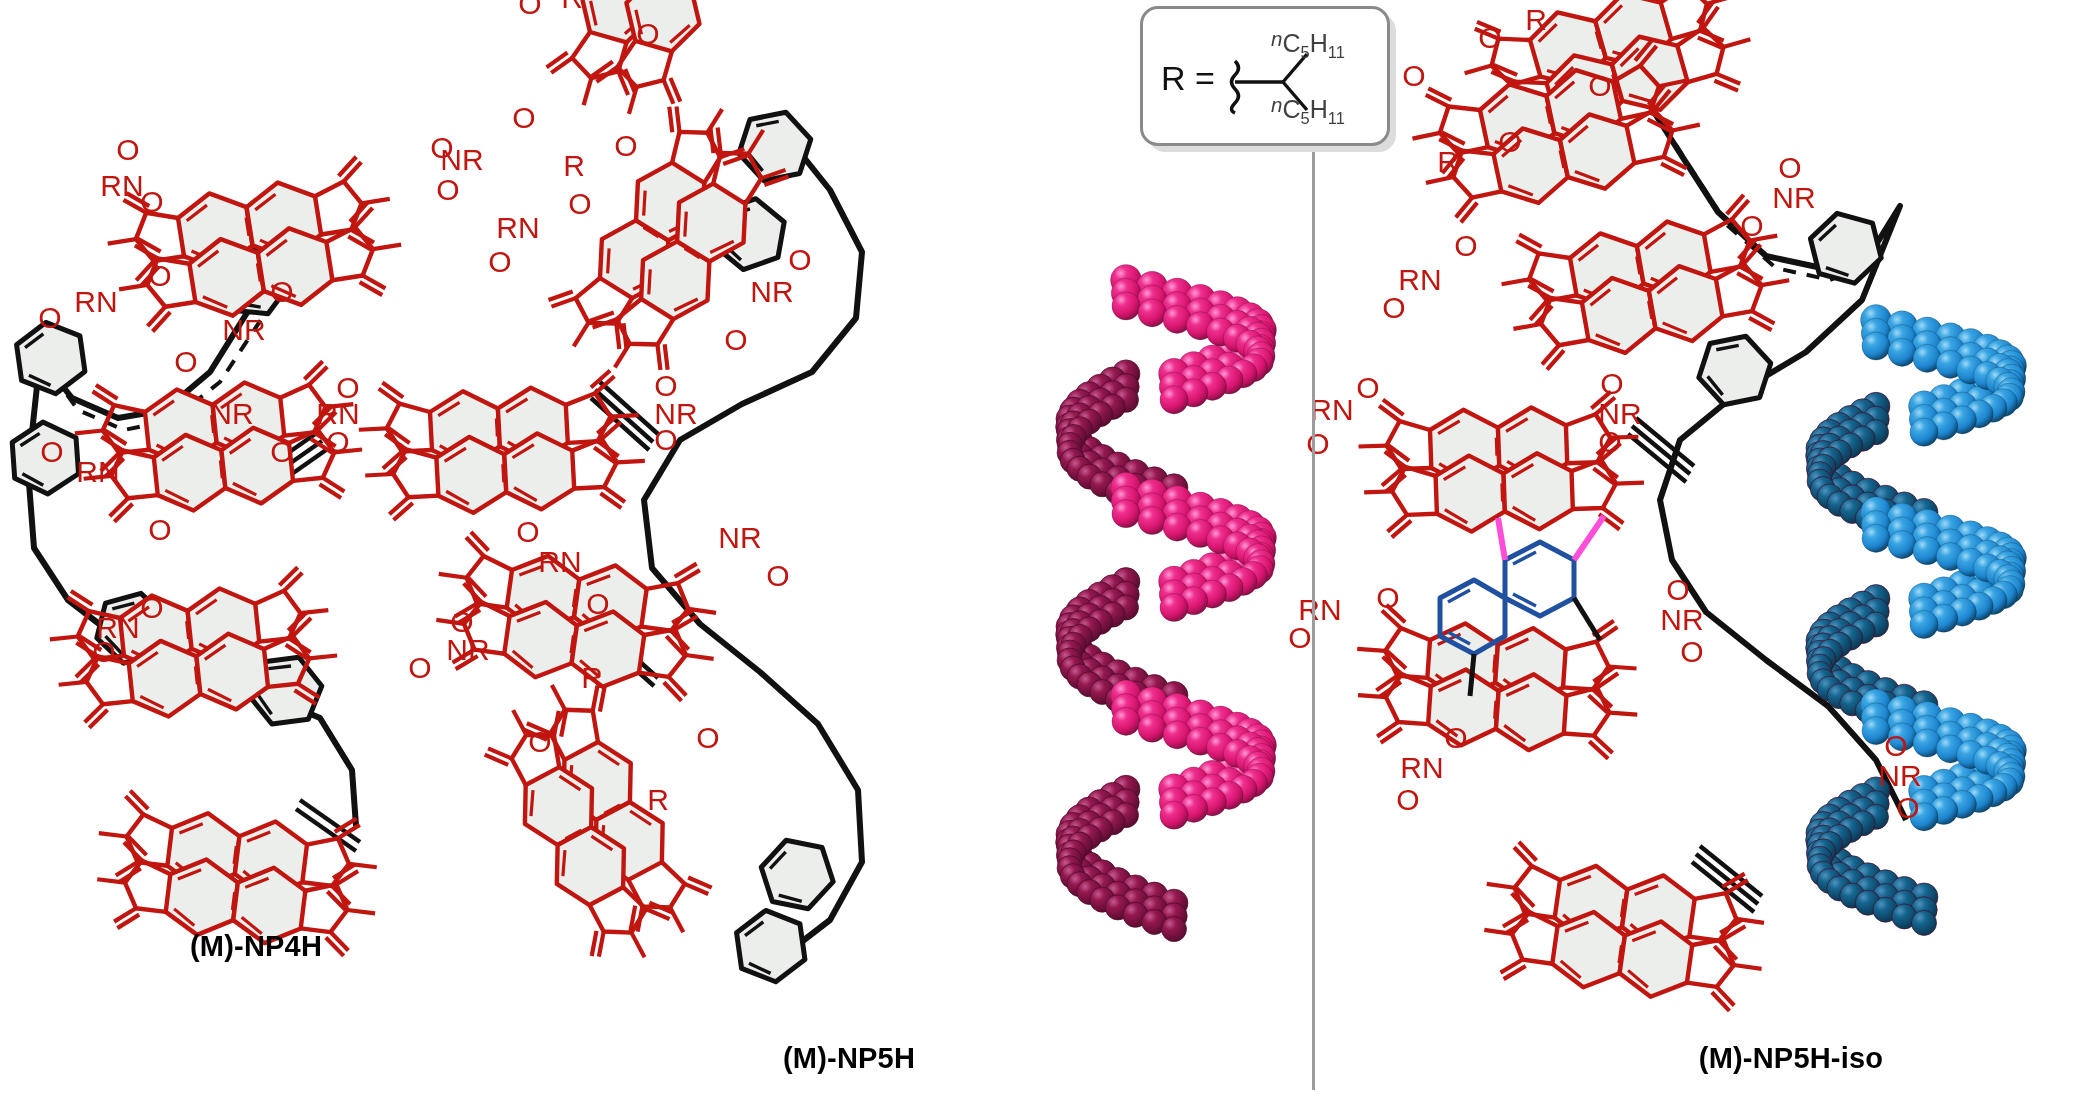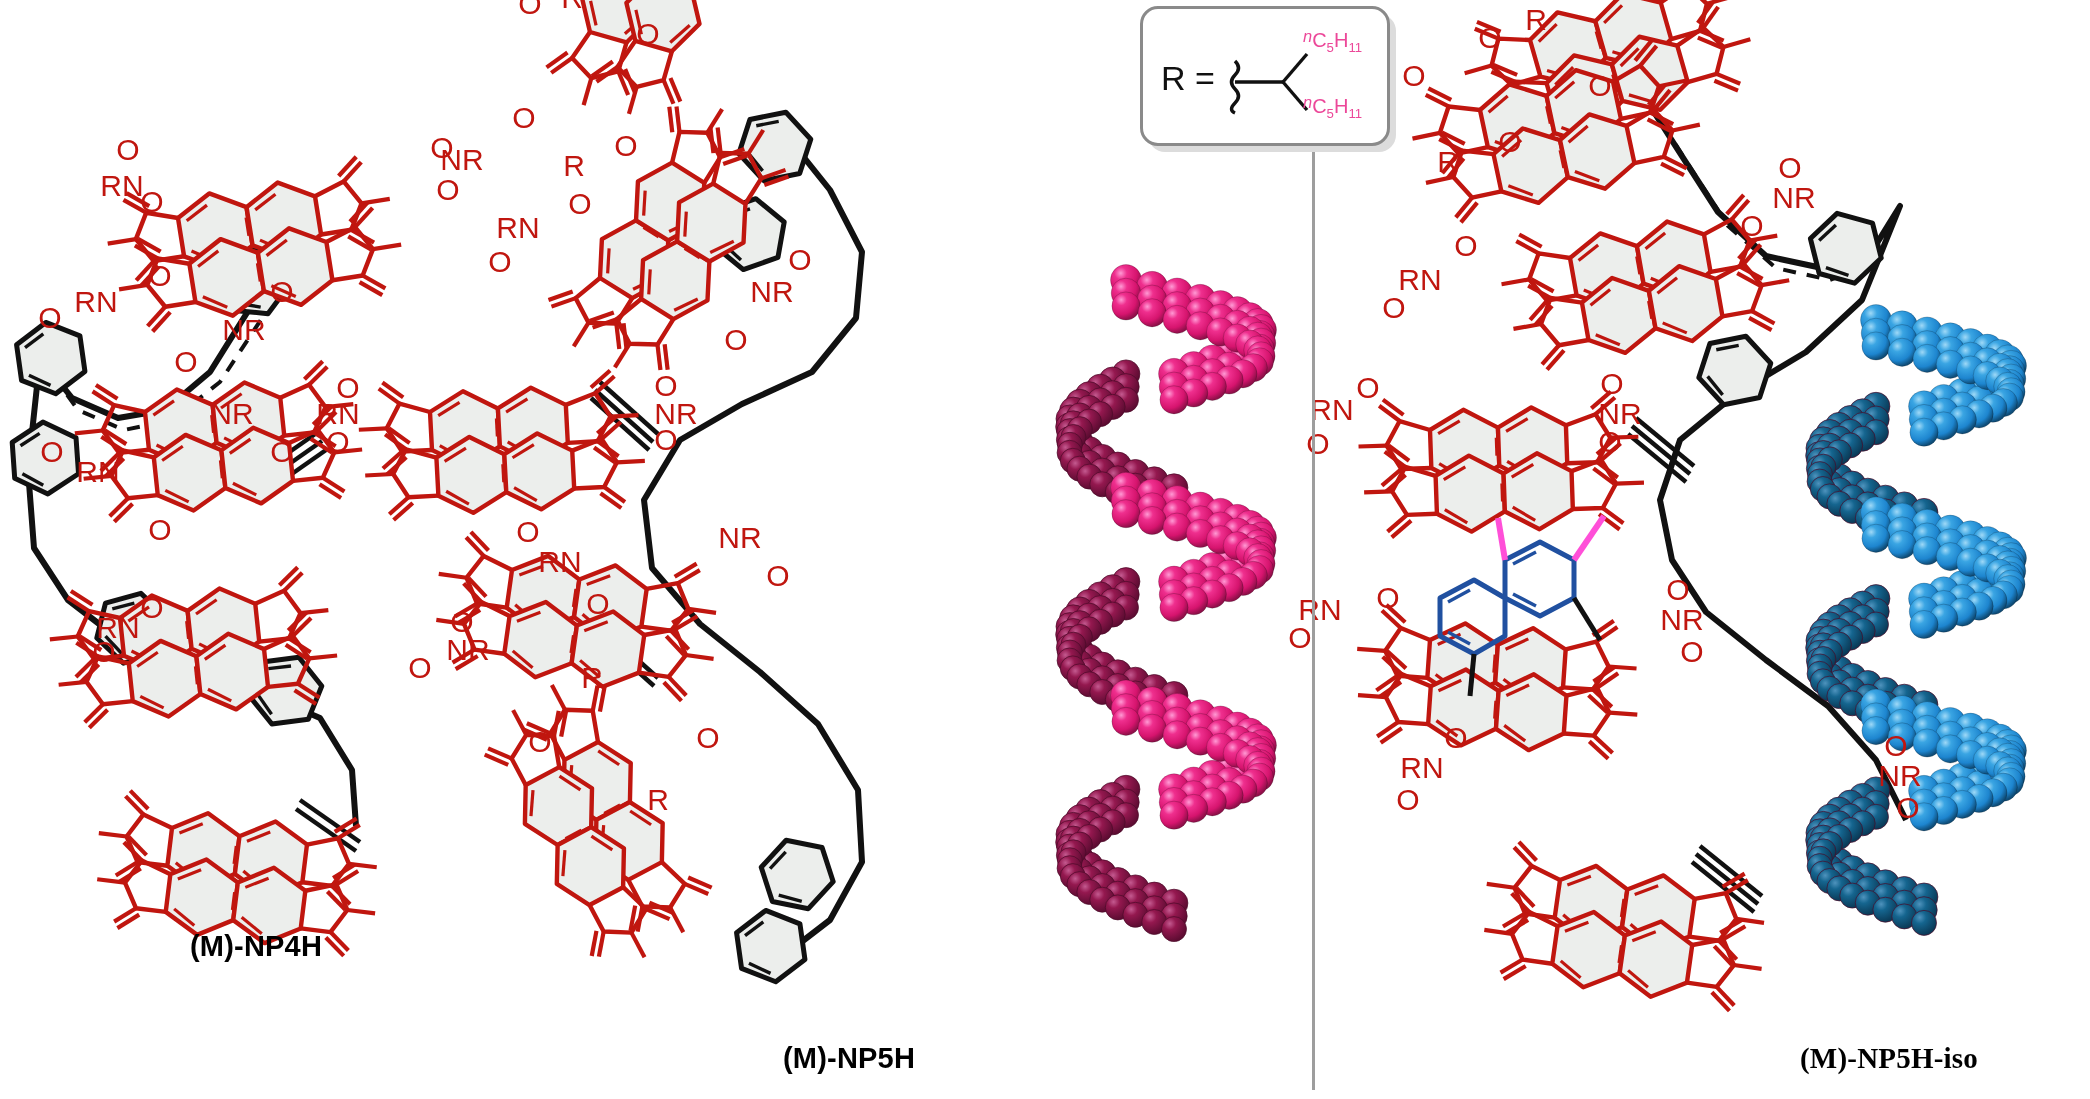--- a/index.html
+++ b/index.html
@@ -16,40 +16,39 @@
     position:absolute;
     font-family:"Liberation Sans", sans-serif;
     font-weight:bold;
     color:#000000;
     white-space:nowrap;
     letter-spacing:.2px;
     text-align:right;
   }
   #cap-np4h{left:190px;  top:930px;  font-size:29px;}
   #cap-np5h{left:748px;  top:1042px; font-size:29px;margin-left:35px;}
-  #cap-np5hiso{left:1889px; top:1042px; font-size:29px; transform:translateX(-50%);font-family:Liberation Serif, serif;}
+  #cap-np5hiso{left:1791px; top:1042px; font-size:29px; transform:translateX(-50%);}
 
   
   .legend-box{
     position:absolute;left:1140px;top:6px;width:250px;height:140px;
     background:#ffffff;
     border:3px solid #8a8a8a;
     border-radius:18px;
     box-shadow:7px 7px 0 -1px #dcdcdc;
     box-sizing:border-box;
   }
   .legend-box .r-eq{
     position:absolute;left:18px;top:50px;
     font-size:34px;color:#111;
     font-family:"Liberation Sans", sans-serif;
   }
   .legend-box .chain{
-    position:absolute;font-size:20px;color:#ec4899;white-space:nowrap;
+    position:absolute;font-size:25px;color:#404040;white-space:nowrap;
     font-family:"Liberation Sans", sans-serif;
-    margin-left:32px;
   }
   .legend-box .chain sub{font-size:.66em;}
   .legend-box .chain i{font-style:italic;font-size:.82em;vertical-align:.28em;}
   #chain-top{left:128px;top:18px;}
   #chain-bot{left:128px;top:84px;}
 
   .divider{
     position:absolute;left:1312px;top:146px;width:3px;height:944px;
     background:#9d9d9d;
   }

